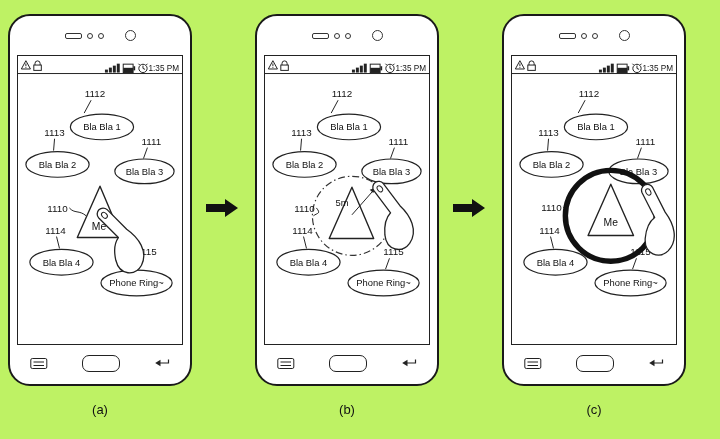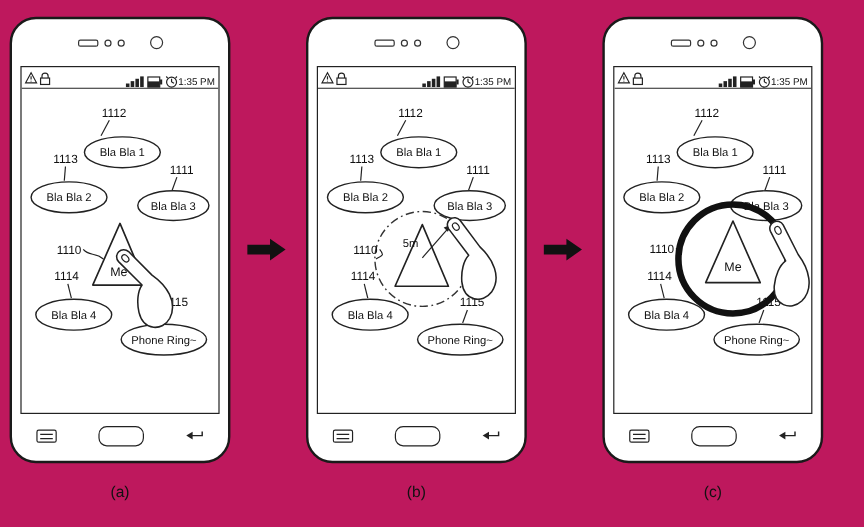--- a/index.html
+++ b/index.html
@@ -1,16 +1,16 @@
 <!DOCTYPE html>
 <html><head>
 <meta charset="utf-8">
 <style>
   html,body{margin:0;padding:0;background:#fff;}
-  .figure{position:relative;width:720px;height:439px;background:#be185d;
+  .figure{position:relative;width:720px;height:439px;background:#bef264;
           font-family:"Liberation Sans",sans-serif;color:#111;overflow:hidden;}
   .phone{position:absolute;top:14px;width:184px;height:372px;background:#fff;
          border:2px solid #1a1a1a;border-radius:22px;box-sizing:border-box;}
   .ptop{height:39px;display:flex;align-items:center;justify-content:center;gap:5px;}
   .pill{width:15px;height:4px;border:1px solid #333;border-radius:2px;}
   .dot{width:4px;height:4px;border:1px solid #333;border-radius:50%;}
   .cam{width:9px;height:9px;border:1px solid #333;border-radius:50%;margin-left:16px;}
   .screen{margin:0 7px;height:288px;border:1.5px solid #222;box-sizing:content-box;}
   .screen svg{display:block;width:100%;height:100%;}
   .pbottom{height:36px;display:flex;align-items:center;justify-content:space-between;padding:0 20px;}

